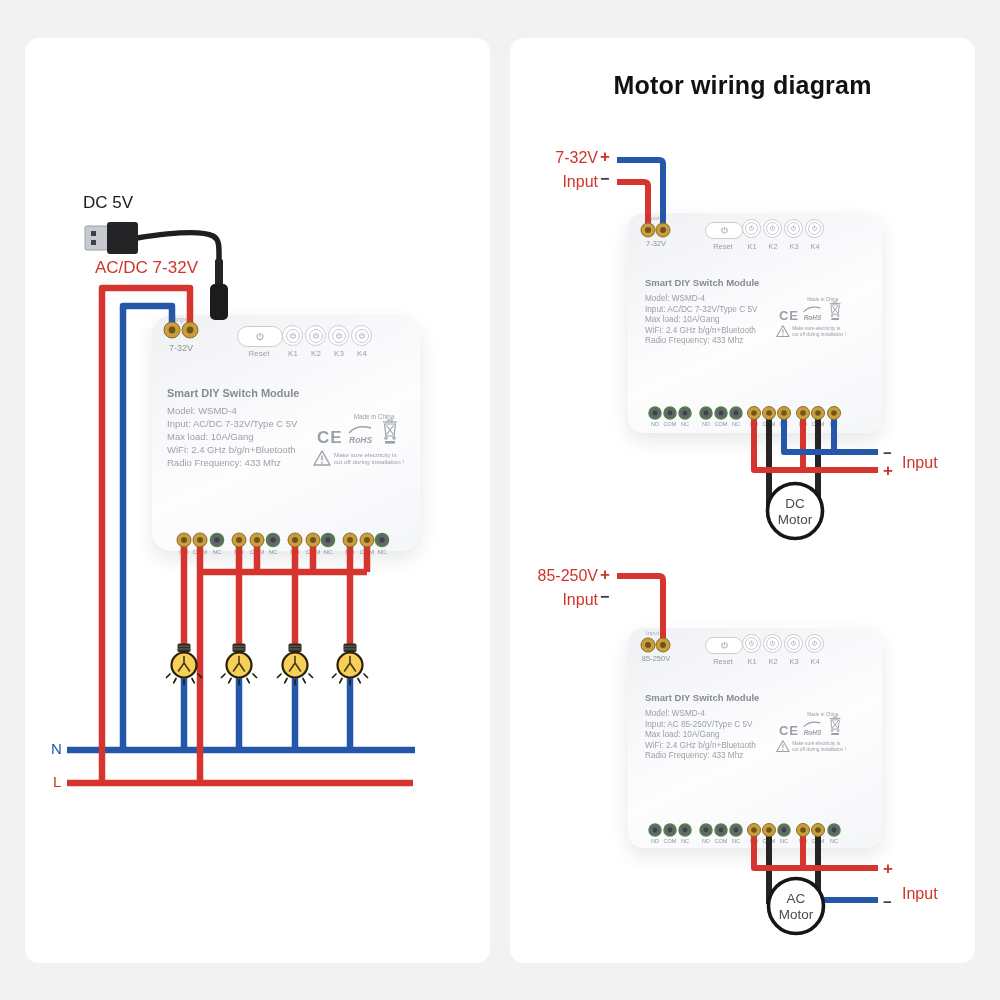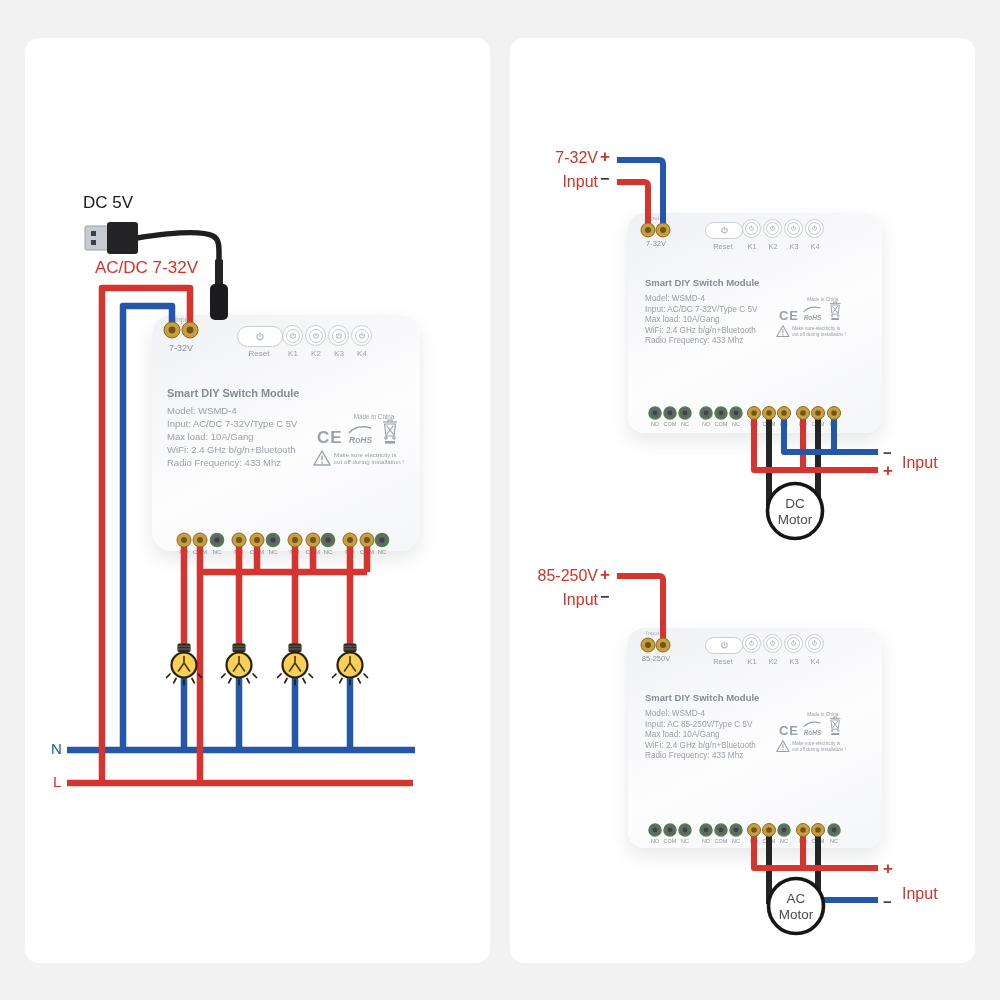--- a/index.html
+++ b/index.html
@@ -242,20 +242,21 @@
         </g>
       <g transform="translate(357,502)">
           <circle r="6.5" fill="#63676c" stroke="#4e8348" stroke-width="1.6"></circle>
           <circle r="2.6" fill="#3f4347"></circle>
         </g>
     </g>
   </svg>
 </section>
 
 <section class="panel" id="rp">
+  <h1 class="ptitle">Motor wiring diagram</h1>
 
   <span class="abs red" style="left:20px;top:112px;width:68px;text-align:right;font-size:16px">7-32V</span>
   <span class="abs red" style="left:90px;top:110px;font-size:17px;font-weight:bold">+</span>
   <span class="abs red" style="left:30px;top:136px;width:58px;text-align:right;font-size:16px">Input</span>
   <span class="abs dark" style="left:90px;top:133px;font-size:16px;font-weight:bold">−</span>
 
   <div class="module-box" style="left:118px;top:175px;width:254px;height:220px;border-radius:16px"></div>
   <span class="abs" style="left:136px;top:177px;font-size:6px;color:#abb0b6">Input</span>
   <span class="abs" style="left:121px;top:202px;width:50px;text-align:center;font-size:7.5px;color:#8d9399">7-32V</span>
   <div class="btn-pill" style="left:195px;top:184px;width:36px;height:15px">

